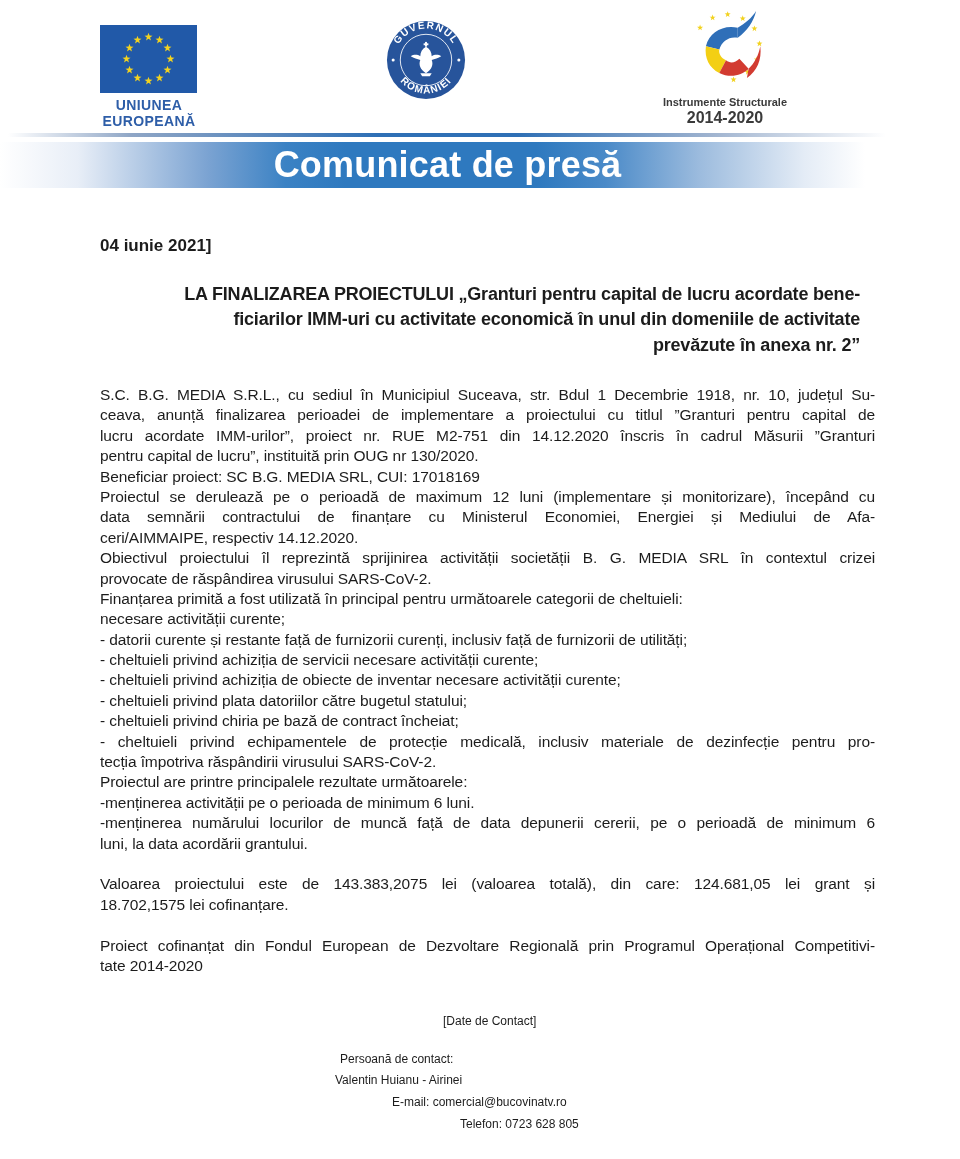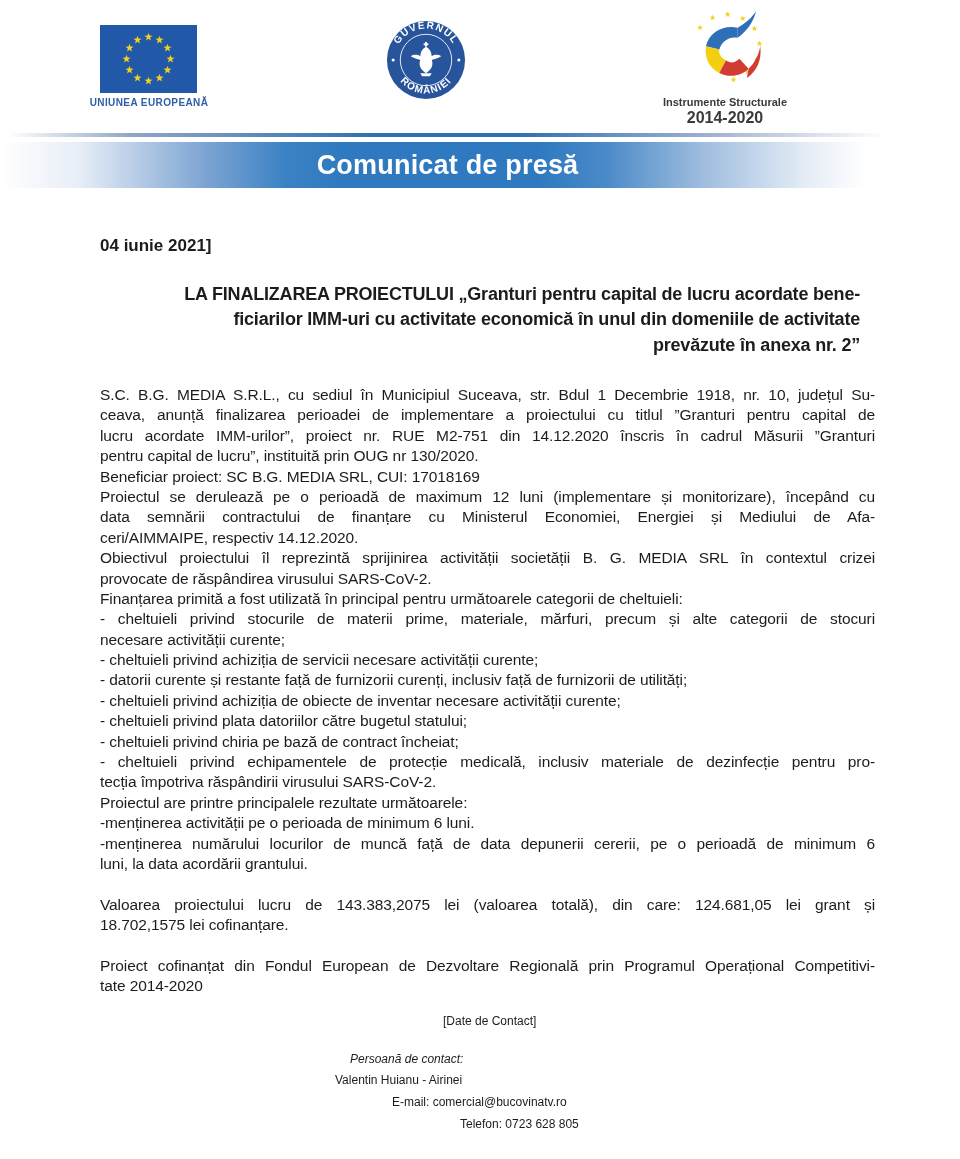--- a/index.html
+++ b/index.html
@@ -3,50 +3,50 @@
 <meta charset="utf-8">
 <style>
   html,body{margin:0;padding:0;background:#ffffff;}
   #page{
     position:relative;width:960px;height:1159px;background:#ffffff;overflow:hidden;
     font-family:"Liberation Sans","DejaVu Sans",sans-serif;color:#1c1c1c;
   }
   
   .eu-flag{position:absolute;left:100px;top:25px;width:97px;height:68px;}
   .eu-label{position:absolute;left:84px;top:97px;width:130px;text-align:center;
-    font-size:10px;font-weight:bold;color:#2e5ea8;letter-spacing:.4px;}
+    font-size:14px;font-weight:bold;color:#2e5ea8;letter-spacing:.4px;}
   .gov-seal{position:absolute;left:386px;top:20px;width:80px;height:80px;}
   .is-logo{position:absolute;left:664px;top:6px;width:124px;height:92px;}
   .is-label1{position:absolute;left:640px;top:96px;width:170px;text-align:center;
     font-size:11px;font-weight:bold;color:#3a3a3a;}
   .is-label2{position:absolute;left:640px;top:109px;width:170px;text-align:center;
     font-size:16px;font-weight:bold;color:#3a3a3a;}
   
   .banner-topline{position:absolute;left:8px;top:133px;width:878px;height:4px;
     background:linear-gradient(90deg,rgba(255,255,255,0) 0%,#8fa6c6 14%,#2e6fb5 42%,#2e6fb5 58%,#9fb3cf 80%,rgba(255,255,255,0) 100%);}
   .banner-band{position:absolute;left:0;top:142px;width:865px;height:46px;
     background:linear-gradient(90deg,#ffffff 0%,#e8eef7 9%,#7ba3d2 24%,#3b82c4 33%,#2e79bf 40%,#2e79bf 62%,#4a8ac8 70%,#9dbcde 81%,#e4ecf6 93%,#ffffff 100%);}
   .banner-title{position:absolute;left:0;top:142px;width:865px;height:46px;line-height:46px;
     text-align:center;padding-left:30px;box-sizing:border-box;color:#ffffff;
-    font-size:27px;font-weight:bold;letter-spacing:.2px;}
+    font-size:36px;font-weight:bold;letter-spacing:.2px;}
   
   .date-line{position:absolute;left:100px;top:236px;width:775px;
     font-size:17px;font-weight:bold;}
   .doc-title{position:absolute;left:90px;top:282px;width:770px;
     font-size:18px;font-weight:bold;letter-spacing:-.2px;}
   .tline{text-align:right;line-height:25.3px;white-space:nowrap;}
   
   .body-block{position:absolute;left:100px;top:385px;width:775px;
     font-size:15.5px;letter-spacing:-.1px;}
   .bline{line-height:20.4px;height:20.4px;white-space:nowrap;overflow:hidden;}
   .bline.j{text-align:justify;text-align-last:justify;-moz-text-align-last:justify;}
   
   .contact-line{position:absolute;font-size:12px;white-space:nowrap;}
   .c-header{left:443px;top:1014px;}
-  .c-person{left:350px;top:1052px;font-style:italic;}
+  .c-person{left:340px;top:1052px;}
   .c-name{left:335px;top:1073px;}
   .c-email{left:392px;top:1095px;}
   .c-phone{left:444px;top:1117px;margin-left:16px;}
 </style>
 </head>
 <body>
 
 <div id="page">
 
   <svg class="eu-flag" viewBox="0 0 97 68" aria-hidden="true">
@@ -133,35 +133,34 @@
       <div class="bline j">ceava, anunță finalizarea perioadei de implementare a proiectului cu titlul ”Granturi pentru capital de</div>
       <div class="bline j">lucru acordate IMM-urilor”, proiect nr. RUE M2-751 din 14.12.2020 înscris în cadrul Măsurii ”Granturi</div>
       <div class="bline">pentru capital de lucru”, instituită prin OUG nr 130/2020.</div>
       <div class="bline">Beneficiar proiect: SC B.G. MEDIA SRL, CUI: 17018169</div>
       <div class="bline j">Proiectul se derulează pe o perioadă de maximum 12 luni (implementare și monitorizare), începând cu</div>
       <div class="bline j">data semnării contractului de finanțare cu Ministerul Economiei, Energiei și Mediului de Afa-</div>
       <div class="bline">ceri/AIMMAIPE, respectiv 14.12.2020.</div>
       <div class="bline j">Obiectivul proiectului îl reprezintă sprijinirea activității societății B. G. MEDIA SRL în contextul crizei</div>
       <div class="bline">provocate de răspândirea virusului SARS-CoV-2.</div>
       <div class="bline">Finanțarea primită a fost utilizată în principal pentru următoarele categorii de cheltuieli:</div>
-      <div class="bline j">- cheltuieli privind stocurile de materii prime, materiale, mărfuri, precum și alte categorii de stocuri</div>
       <div class="bline">necesare activității curente;</div>
+      <div class="bline">- datorii curente și restante față de furnizorii curenți, inclusiv față de furnizorii de utilități;</div>
       <div class="bline">- cheltuieli privind achiziția de servicii necesare activității curente;</div>
-      <div class="bline">- datorii curente și restante față de furnizorii curenți, inclusiv față de furnizorii de utilități;</div>
       <div class="bline">- cheltuieli privind achiziția de obiecte de inventar necesare activității curente;</div>
       <div class="bline">- cheltuieli privind plata datoriilor către bugetul statului;</div>
       <div class="bline">- cheltuieli privind chiria pe bază de contract încheiat;</div>
       <div class="bline j">- cheltuieli privind echipamentele de protecție medicală, inclusiv materiale de dezinfecție pentru pro-</div>
       <div class="bline">tecția împotriva răspândirii virusului SARS-CoV-2.</div>
       <div class="bline">Proiectul are printre principalele rezultate următoarele:</div>
       <div class="bline">-menținerea activității pe o perioada de minimum 6 luni.</div>
       <div class="bline j">-menținerea numărului locurilor de muncă față de data depunerii cererii, pe o perioadă de minimum 6</div>
       <div class="bline">luni, la data acordării grantului.</div>
       <div class="bline">&nbsp;</div>
-      <div class="bline j">Valoarea proiectului lucru de 143.383,2075 lei (valoarea totală), din care: 124.681,05 lei grant și</div>
+      <div class="bline j">Valoarea proiectului este de 143.383,2075 lei (valoarea totală), din care: 124.681,05 lei grant și</div>
       <div class="bline">18.702,1575 lei cofinanțare.</div>
       <div class="bline">&nbsp;</div>
       <div class="bline j">Proiect cofinanțat din Fondul European de Dezvoltare Regională prin Programul Operațional Competitivi-</div>
       <div class="bline">tate 2014-2020</div>
     </div>
 
   <div class="contact-line c-header">[Date de Contact]</div>
   <div class="contact-line c-person">Persoană de contact:</div>
   <div class="contact-line c-name">Valentin Huianu - Airinei</div>
   <div class="contact-line c-email">E-mail: comercial@bucovinatv.ro</div>

